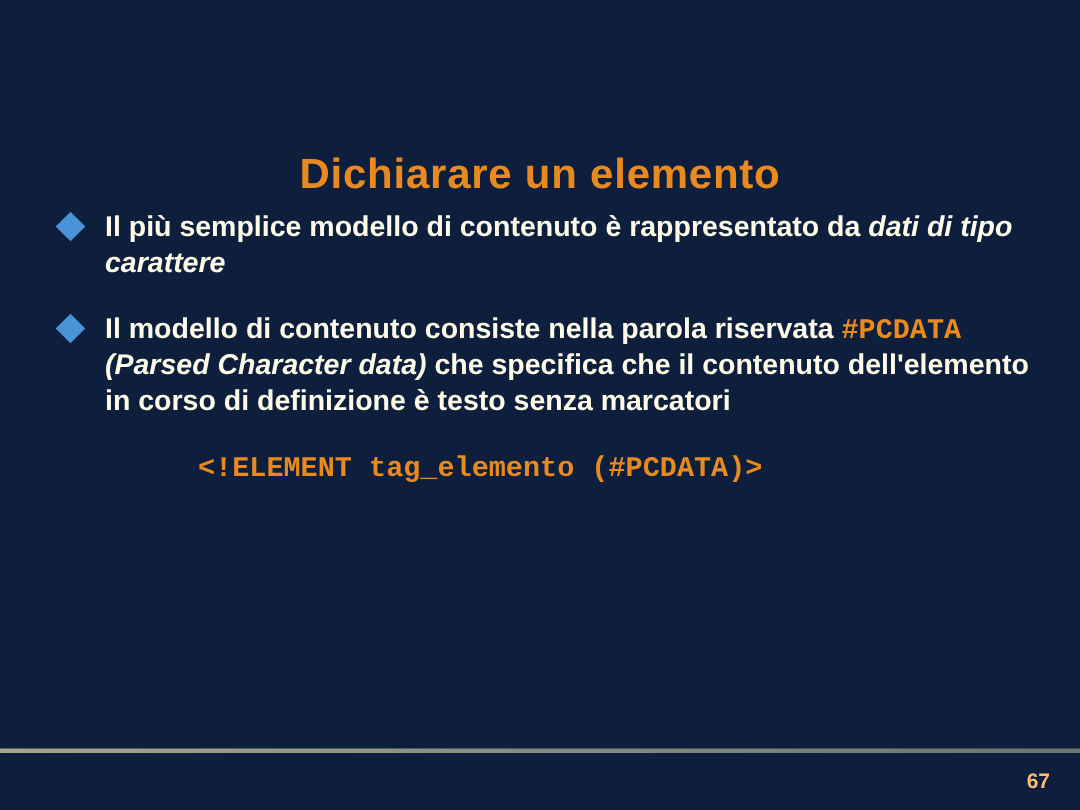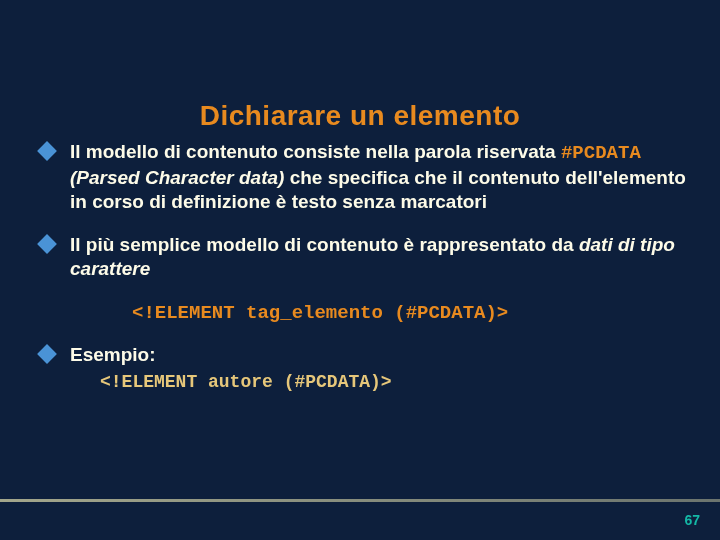--- a/index.html
+++ b/index.html
@@ -115,55 +115,48 @@
     left: 0;
     right: 0;
     bottom: 38px;
     height: 3px;
     background: linear-gradient(to right, rgba(200,200,160,0.8), rgba(200,200,160,0.5));
   }
   .page-number {
     position: absolute;
     right: 20px;
     bottom: 12px;
-    color: #14b8a6;
+    color: #fdba74;
     font-size: 14px;
     font-weight: bold;
   }
 </style>
 </head>
 <body>
 
 <div class="slide">
 
   <div class="title">Dichiarare un elemento</div>
 
   <div class="content">
     <ul class="bullets">
 
       <li>
         <span class="diamond"></span>
-        <span>Il modello di contenuto consiste nella parola riservata </span><span class="kw-orange">#PCDATA</span><span class="paren-italic"> (Parsed Character data)</span><span> che specifica che il contenuto dell'elemento in corso di definizione è testo senza marcatori</span>
+        <span>Il più semplice modello di contenuto è rappresentato da </span><span class="emph-italic">dati di tipo carattere</span>
       </li>
 
       <li>
         <span class="diamond"></span>
-        <span>Il più semplice modello di contenuto è rappresentato da </span><span class="emph-italic">dati di tipo carattere</span>
+        <span>Il modello di contenuto consiste nella parola riservata </span><span class="kw-orange">#PCDATA</span><span class="paren-italic"> (Parsed Character data)</span><span> che specifica che il contenuto dell'elemento in corso di definizione è testo senza marcatori</span>
       </li>
 
     </ul>
 
     <span class="code-orange">&lt;!ELEMENT tag_elemento (#PCDATA)&gt;</span>
 
-    <ul class="bullets">
-      <li>
-        <span class="diamond"></span>
-        <span>Esempio:</span>
-        <span class="code-tan">&lt;!ELEMENT autore (#PCDATA)&gt;</span>
-      </li>
-    </ul>
 
   </div>
 
   <div class="footer-bar"></div>
   <div class="page-number">67</div>
 
 </div>
 
 </body></html>

